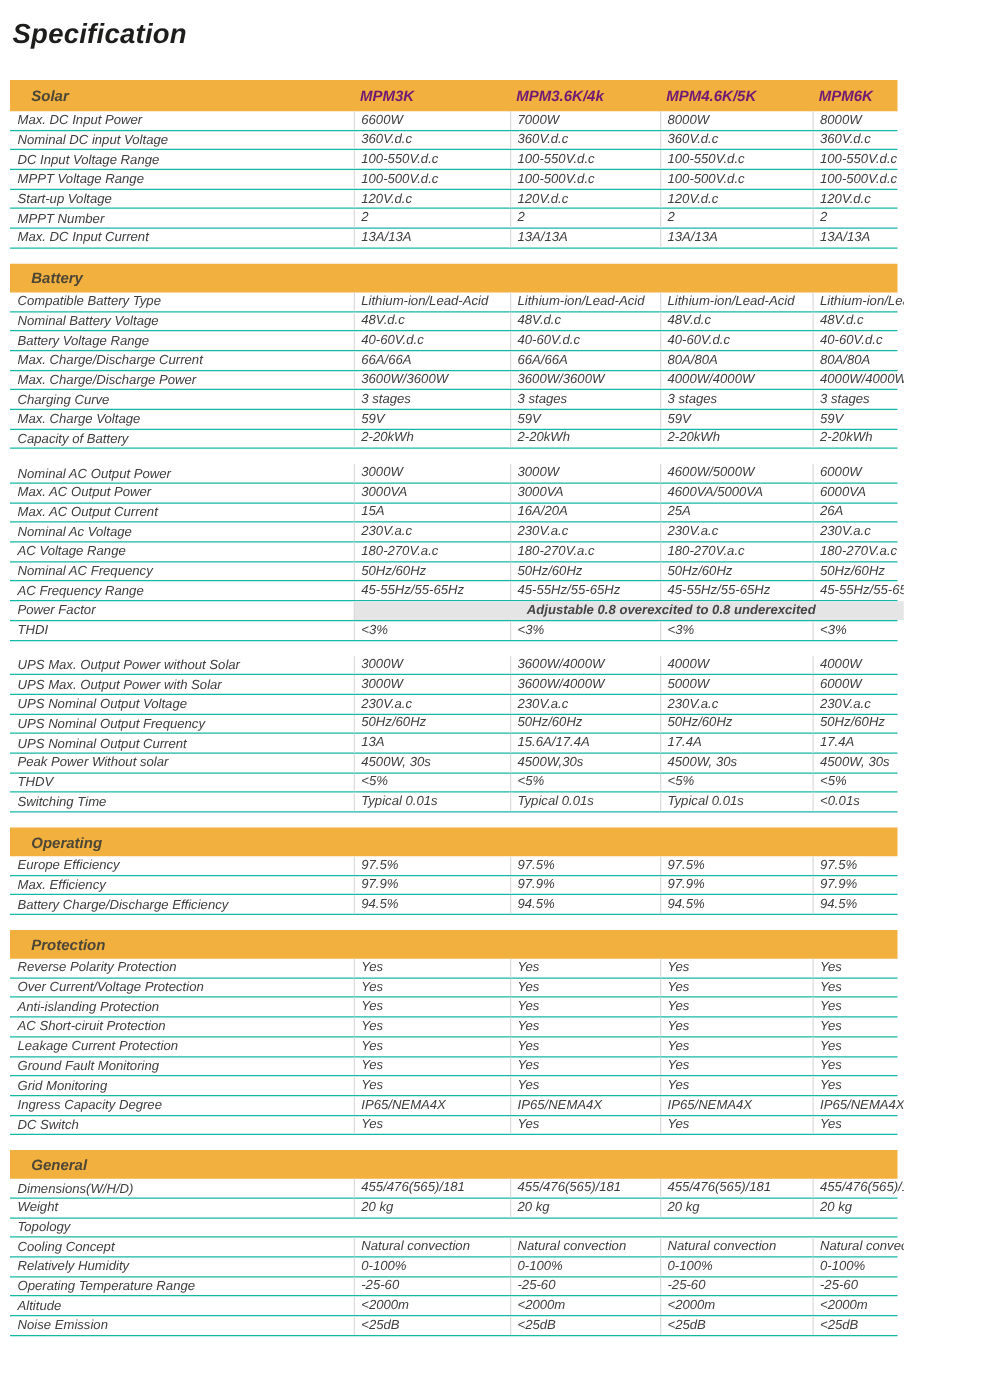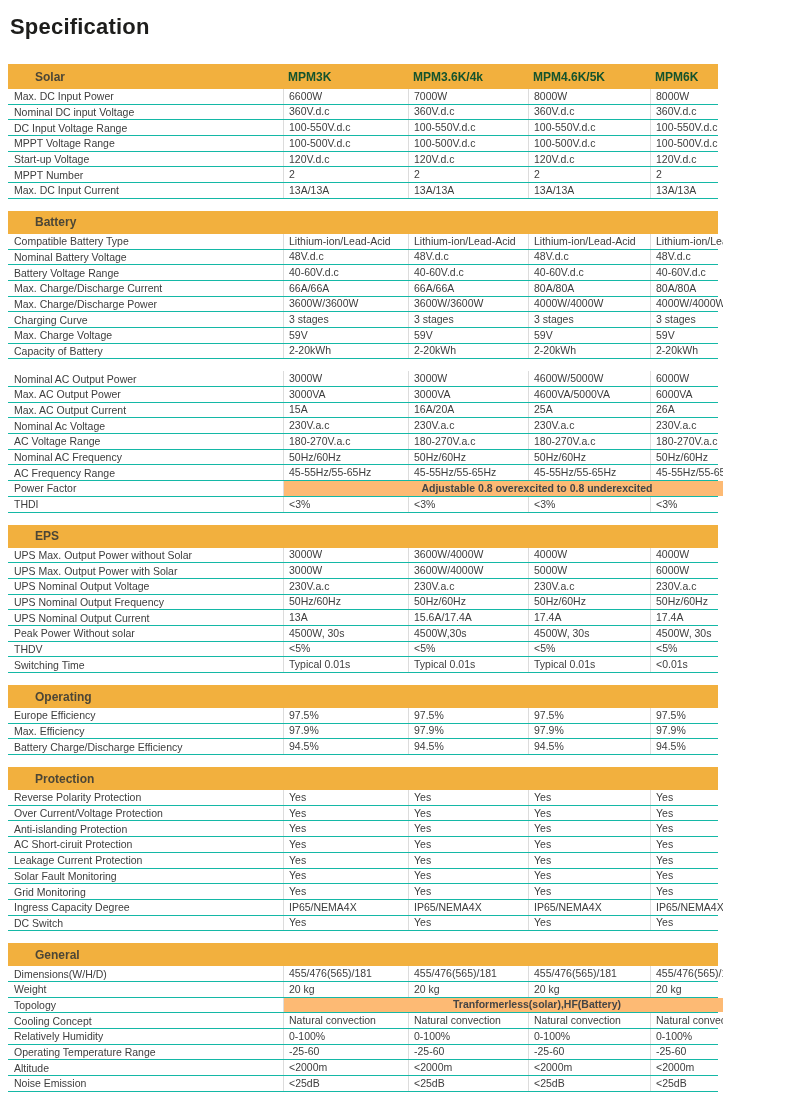--- a/index.html
+++ b/index.html
@@ -8,20 +8,21 @@
     background: #ffffff;
     font-family: "Liberation Sans", sans-serif;
   }
   .page {
     width: 723px;
     height: 1103px;
     box-sizing: border-box;
     padding: 10px 5px 0 8px;
     background: #ffffff;
     overflow: hidden;
+    font-style: italic;
   }
   .page-title {
     font-size: 22px;
     font-weight: bold;
     color: #1d1d1b;
     margin: 4px 0 0 2px;
     letter-spacing: 0.2px;
   }
   .table-wrap {
     margin-top: 24px;
@@ -38,26 +39,26 @@
     font-weight: bold;
     color: #4c4636;
   }
   .band.band-grid {
     display: grid;
     grid-template-columns: 275px 125px 120px 122px 140px;
     align-items: center;
     height: 25px;
   }
   .band-title {
-    padding-left: 27px;
+    padding-left: 17px;
   }
   .col-head {
     font-size: 12px;
     font-weight: bold;
-    color: #14532d;
+    color: #701a75;
     padding-left: 5px;
   }
   .row {
     display: grid;
     grid-template-columns: 275px 125px 120px 122px 140px;
     border-bottom: 1px solid #14b8a6;
     height: 14.7px;
     align-items: center;
     font-size: 10.5px;
     color: #3d3d3d;
@@ -72,21 +73,21 @@
     padding-left: 5px;
     height: 100%;
     display: flex;
     align-items: center;
     white-space: pre-line;
     line-height: 1.25;
     overflow: hidden;
   }
   .cell.merged {
     grid-column: 2 / 6;
-    background: #fdba74;
+    background: #e5e5e5;
     justify-content: center;
     padding-left: 0;
     font-weight: bold;
     color: #454545;
   }
 </style>
 </head>
 <body>
 
 <div class="page">
@@ -267,23 +268,20 @@
         </div>
         <div class="row">
           <div class="row-label">THDI</div>
           <div class="cell">&lt;3%</div>
           <div class="cell">&lt;3%</div>
           <div class="cell">&lt;3%</div>
           <div class="cell">&lt;3%</div>
         </div>
       </div>
       <div class="section">
-        <div class="band">
-          <div class="band-title">EPS</div>
-        </div>
         <div class="row">
           <div class="row-label">UPS Max. Output Power without Solar</div>
           <div class="cell">3000W</div>
           <div class="cell">3600W/4000W</div>
           <div class="cell">4000W</div>
           <div class="cell">4000W</div>
         </div>
         <div class="row">
           <div class="row-label">UPS Max. Output Power with Solar</div>
           <div class="cell">3000W</div>
@@ -393,21 +391,21 @@
           <div class="cell">Yes</div>
         </div>
         <div class="row">
           <div class="row-label">Leakage Current Protection</div>
           <div class="cell">Yes</div>
           <div class="cell">Yes</div>
           <div class="cell">Yes</div>
           <div class="cell">Yes</div>
         </div>
         <div class="row">
-          <div class="row-label">Solar Fault Monitoring</div>
+          <div class="row-label">Ground Fault Monitoring</div>
           <div class="cell">Yes</div>
           <div class="cell">Yes</div>
           <div class="cell">Yes</div>
           <div class="cell">Yes</div>
         </div>
         <div class="row">
           <div class="row-label">Grid Monitoring</div>
           <div class="cell">Yes</div>
           <div class="cell">Yes</div>
           <div class="cell">Yes</div>
@@ -441,21 +439,20 @@
         </div>
         <div class="row">
           <div class="row-label">Weight</div>
           <div class="cell">20 kg</div>
           <div class="cell">20 kg</div>
           <div class="cell">20 kg</div>
           <div class="cell">20 kg</div>
         </div>
         <div class="row">
           <div class="row-label">Topology</div>
-          <div class="cell merged">Tranformerless(solar),HF(Battery)</div>
         </div>
         <div class="row">
           <div class="row-label">Cooling Concept</div>
           <div class="cell">Natural convection</div>
           <div class="cell">Natural convection</div>
           <div class="cell">Natural convection</div>
           <div class="cell">Natural convection</div>
         </div>
         <div class="row">
           <div class="row-label">Relatively Humidity</div>

